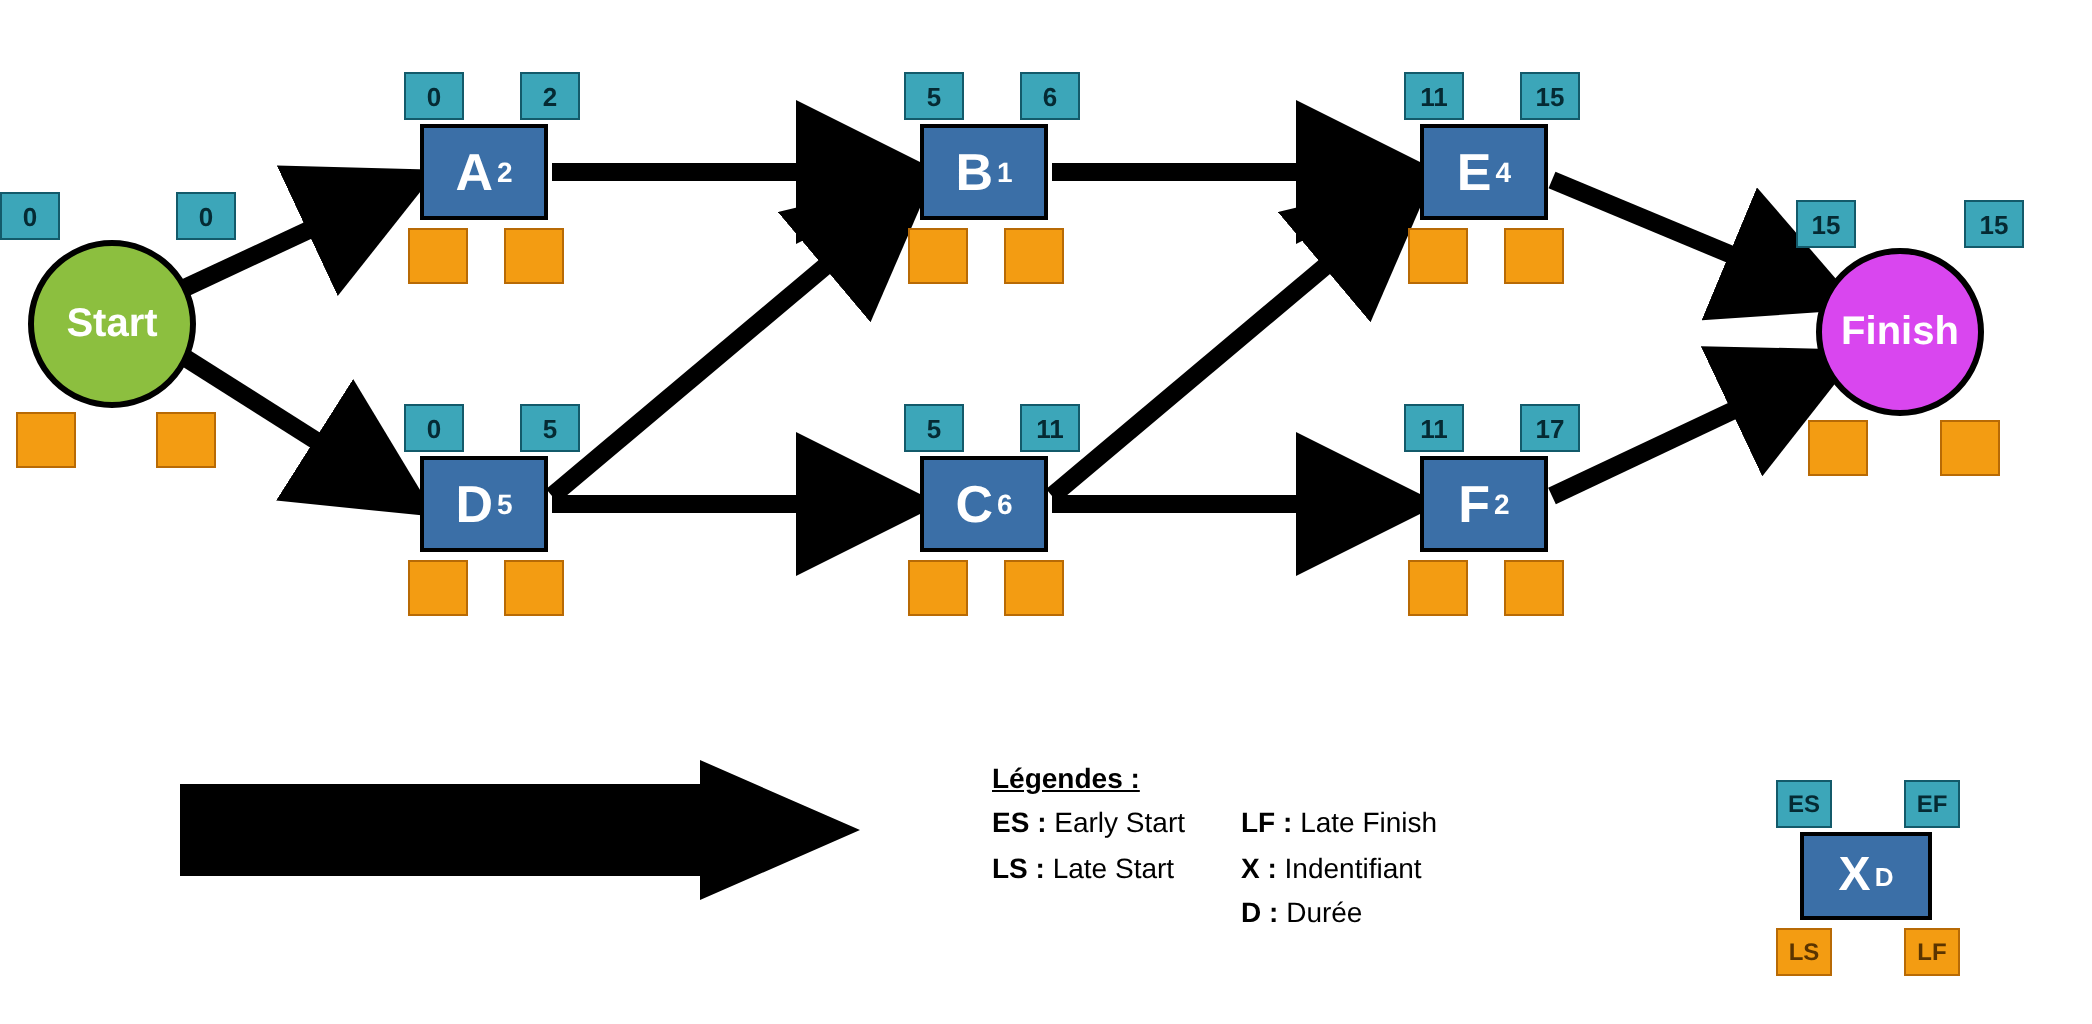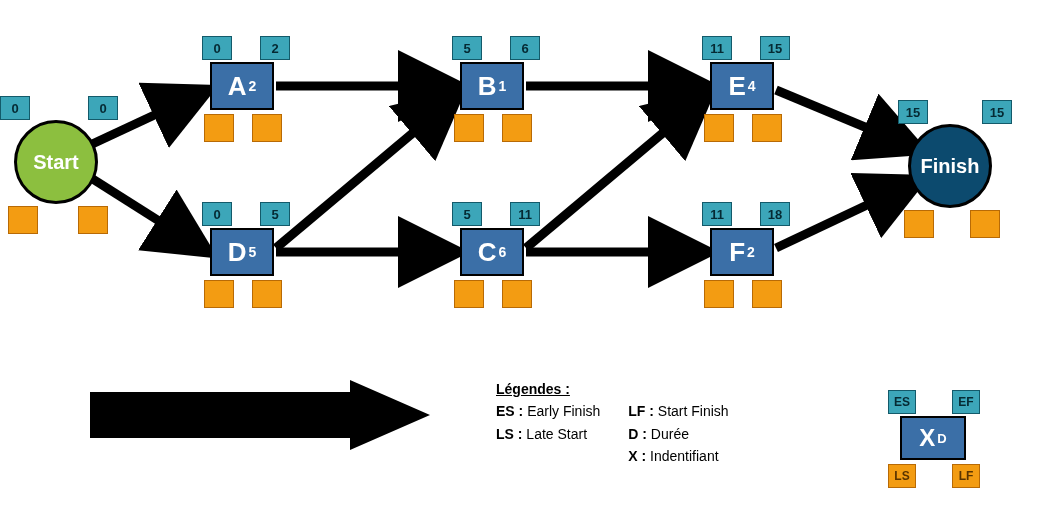--- a/index.html
+++ b/index.html
@@ -2,21 +2,21 @@
 <html><head>
 <meta charset="utf-8">
 <style>
   html,body{margin:0;padding:0;font-family:Verdana,Arial,sans-serif;}
   .stage{position:relative;width:1046px;height:512px;background:#fff;}
   svg.edges{position:absolute;left:0;top:0;width:1046px;height:512px;}
 
   .circle{position:absolute;width:84px;height:84px;border-radius:50%;border:3px solid #000;box-sizing:border-box;
           display:flex;align-items:center;justify-content:center;font-weight:bold;font-size:20px;color:#fff;}
   .circle.start{background:#8CBF3F;align-items:center;}
-  .circle.finish{background:#0c4a6e;}
+  .circle.finish{background:#d946ef;}
 
   .act{position:absolute;width:64px;height:48px;background:#3B6FA7;border:2px solid #000;box-sizing:border-box;
        display:flex;align-items:center;justify-content:center;color:#fff;}
   .act .nm{font-size:26px;font-weight:bold;line-height:1;}
   .act .dur{font-size:14px;font-weight:bold;margin-left:2px;}
 
   .tag{position:absolute;background:#3CA6B9;border:1px solid #135a6a;min-width:22px;height:22px;padding:0 3px;
        display:flex;align-items:center;justify-content:center;color:#052a33;font-size:13px;font-weight:bold;}
   .orange{position:absolute;width:28px;height:26px;background:#F39C12;border:1px solid #b86a05;}
 
@@ -117,47 +117,47 @@
 <div class="tag" style="left:452px;top:202px;">5</div>
 <div class="tag" style="left:510px;top:202px;">11</div>
 <div class="orange" style="left:454px;top:280px;"></div>
 <div class="orange" style="left:502px;top:280px;"></div>
 
 <div class="act" style="left:710px;top:228px;">
   <span class="nm">F</span>
   <span class="dur">2</span>
 </div>
 <div class="tag" style="left:702px;top:202px;">11</div>
-<div class="tag" style="left:760px;top:202px;">18</div>
+<div class="tag" style="left:760px;top:202px;">17</div>
 <div class="orange" style="left:704px;top:280px;"></div>
 <div class="orange" style="left:752px;top:280px;"></div>
 
 <div class="circle finish" style="left:908px;top:124px;">
   <span>Finish</span>
 </div>
 <div class="tag" style="left:898px;top:100px;">15</div>
 <div class="tag" style="left:982px;top:100px;">15</div>
 <div class="orange" style="left:904px;top:210px;"></div>
 <div class="orange" style="left:970px;top:210px;"></div>
 
 <svg style="position:absolute;left:90px;top:380px;width:340px;height:70px;">
   <polygon points="0,12 260,12 260,0 340,35 260,70 260,58 0,58" fill="#000"></polygon>
 </svg>
 
 <div class="legbox" style="left:496px;top:378px;">
   <div class="legtitle">Légendes :</div>
   <div style="display:flex;gap:28px;">
     <div>
-      <div class="legKey"><b><span class="abbr">ES</span> :</b> <span class="desc">Early Finish</span></div>
+      <div class="legKey"><b><span class="abbr">ES</span> :</b> <span class="desc">Early Start</span></div>
       <div class="legKey"><b><span class="abbr">LS</span> :</b> <span class="desc">Late Start</span></div>
     </div>
     <div>
-      <div class="legKey"><b><span class="abbr">LF</span> :</b> <span class="desc">Start Finish</span></div>
+      <div class="legKey"><b><span class="abbr">LF</span> :</b> <span class="desc">Late Finish</span></div>
+      <div class="legKey"><b><span class="abbr">X</span> :</b> <span class="desc">Indentifiant</span></div>
       <div class="legKey"><b><span class="abbr">D</span> :</b> <span class="desc">Durée</span></div>
-      <div class="legKey"><b><span class="abbr">X</span> :</b> <span class="desc">Indentifiant</span></div>
     </div>
   </div>
 </div>
 
 <div class="sample" style="left:900px;top:416px;">
   <span class="nm">X</span>
   <span class="dur">D</span>
 </div>
 <div class="stag" style="left:888px;top:390px;">ES</div>
 <div class="stag" style="left:952px;top:390px;">EF</div>

